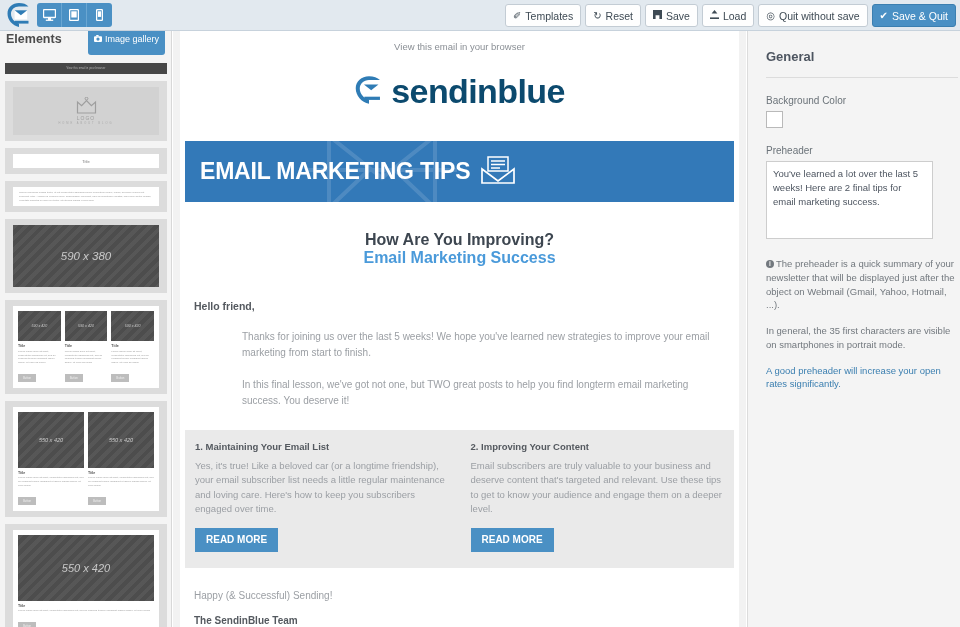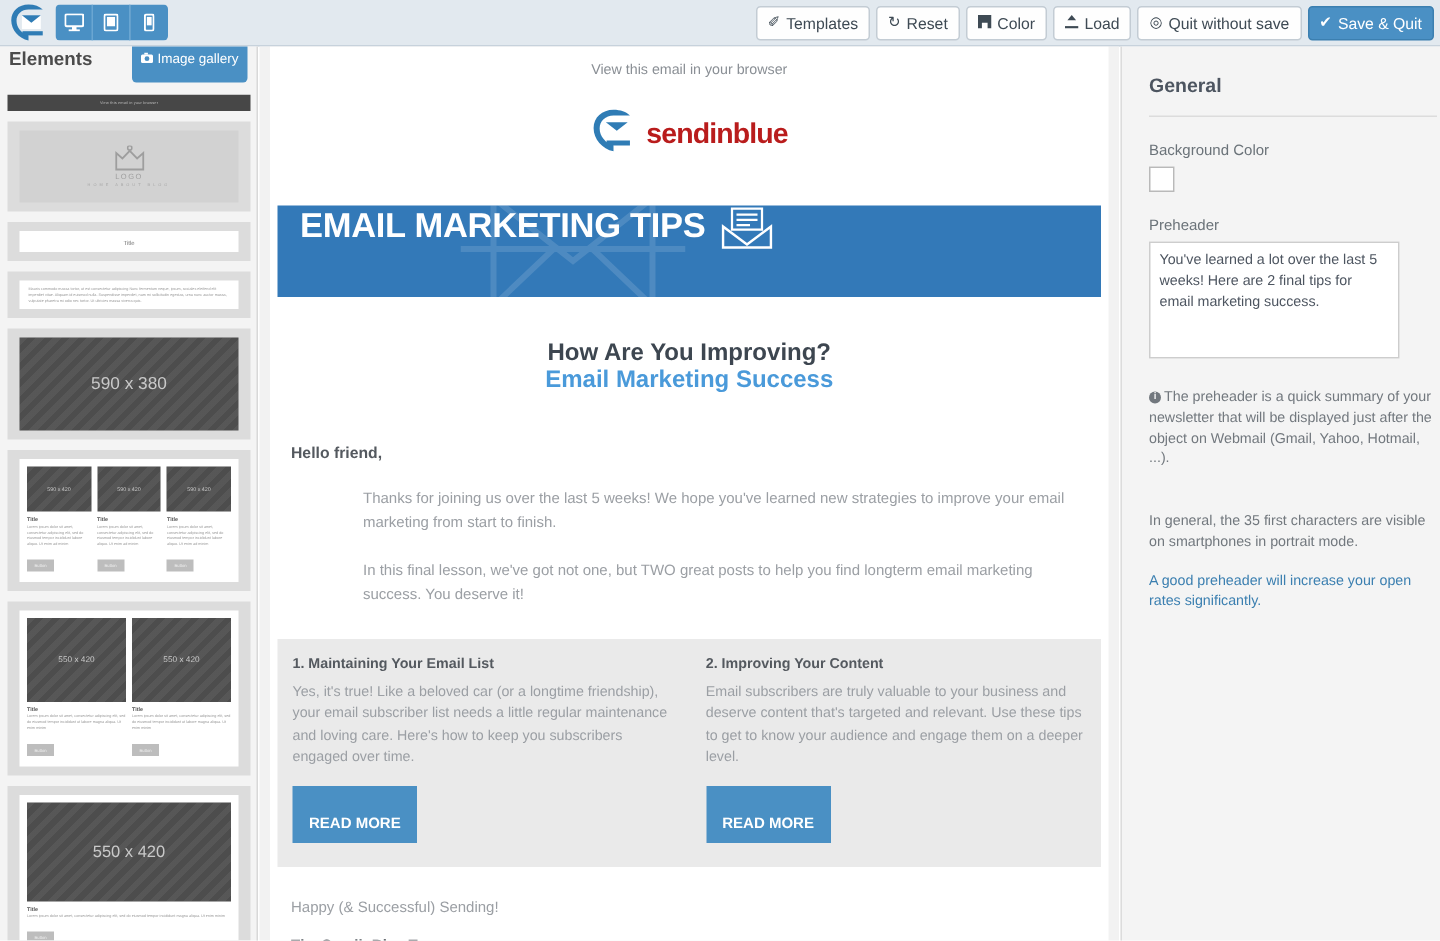--- a/index.html
+++ b/index.html
@@ -87,20 +87,21 @@
     display: flex; align-items: center; justify-content: center;
   }
   .thumb.bar-dark .tiny { font-size: 2.6px; color: #b9b9b9; letter-spacing: .1px; }
   .thumb-inner-white { background: #fff; }
   .ph {
     background: #4d4d4d;
     background-image: repeating-linear-gradient(135deg,
       rgba(255,255,255,.055) 0 4px, rgba(0,0,0,0) 4px 8px);
     display: flex; align-items: center; justify-content: center;
     color: #c9c9c9;
+    font-style: italic;
   }
   .ph-lg { height: 62px; font-size: 11.5px; }
   .ph-md { height: 56px; font-size: 5.5px; }
   .ph-sm { height: 30px; font-size: 3.6px; }
   .t-title { font-size: 3.6px; color: #555; font-weight: bold; margin: 3px 0 1.5px; }
   .t-lines { font-size: 2.5px; color: #9a9a9a; line-height: 1.5; }
   .t-btn {
     margin-top: 3px; display: inline-block;
     background: #bdbdbd; color: #efefef;
     font-size: 2.8px; padding: 2px 5px;
@@ -133,27 +134,27 @@
     padding: 0 0 18px 0;
   }
   #viewbrowser {
     text-align: center; font-size: 9.5px; color: #8a8f95;
     padding: 10px 0 0 0; cursor: pointer;
   }
   #logo-row {
     display: flex; align-items: center; justify-content: center;
     gap: 7px; padding: 20px 0 30px;
   }
-  #logo-word { font-size: 19px; font-weight: bold; color: #b91c1c; letter-spacing: -.6px; }
+  #logo-word { font-size: 34px; font-weight: bold; color: #0c4a6e; letter-spacing: -.6px; }
 
   #banner {
     margin: 0 5px; height: 61px;
     background: #3379b8;
     position: relative; overflow: hidden;
-    display: flex; 
+    display: flex; align-items: center;
   }
   #banner-watermark {
     position: absolute; left: 122px; top: -13px;
     opacity: .13;
   }
   #banner-title {
     position: relative; z-index: 2;
     margin-left: 15px;
     font-size: 23px; font-weight: bold; color: #fff;
     letter-spacing: -.2px;
@@ -174,21 +175,21 @@
     margin: 22px 5px 0 5px; background: #eaeaea;
     display: flex; padding: 11px 5px 16px 5px; gap: 12px; align-items: flex-end;
   }
   .col { flex: 1; padding: 0 5px; }
   .col-h { font-size: 9.5px; font-weight: bold; color: #54595f; }
   .col-p { font-size: 9.5px; color: #9b9fa4; line-height: 1.5; margin-top: 7px; }
   .readmore {
     display: inline-block; margin-top: 12px;
     background: #4a90c4; color: #fff;
     font-size: 10px; font-weight: bold;
-    padding: 20px 11px 7px;
+    padding: 6px 11px 7px;
     cursor: pointer;
   }
   #signoff { padding: 22px 14px 0; font-size: 10px; color: #9b9fa4; }
   #teamline { padding: 14px 14px 0; font-size: 10px; font-weight: bold; color: #54595f; }
 
   
   #rightpanel {
     position: absolute; left: 747px; top: 31px; width: 213px; height: 596px;
     background: #f4f4f4;
     border-left: 1px solid #dcdcdc;
@@ -206,21 +207,21 @@
   }
   #preheader-input {
     width: 167px; height: 78px;
     background: #fff; border: 1px solid #cdcdcd;
     font-family: "Liberation Sans", sans-serif;
     font-size: 9.5px; color: #4d5560; line-height: 1.45;
     padding: 5px 6px; resize: none;
   }
   .rp-help {
     font-size: 9.5px; color: #72787e; line-height: 1.45;
-    margin-top: 28px;
+    margin-top: 12px;
   }
   .rp-help.first { margin-top: 14px; }
   .rp-help.link { color: #3b7fb0; margin-top: 12px; }
   .info-ico {
     display: inline-block; width: 8px; height: 8px;
     border-radius: 50%; background: #72787e; color: #f4f4f4;
     font-size: 6.5px; line-height: 8px; text-align: center;
     font-weight: bold; vertical-align: 1px; margin-right: 2px;
   }
 </style>
@@ -268,21 +269,21 @@
     <div class="tb-btn">
       <span class="tb-ico">↻</span>
       <span>Reset</span>
     </div>
     <div class="tb-btn">
       <span class="tb-ico">
         <svg width="9" height="9" viewBox="0 0 9 9">
             <path d="M0 0h9v9H6.4V5.2H2.6V9H0z" fill="#3e4a54"></path>
           </svg>
       </span>
-      <span>Color</span>
+      <span>Save</span>
     </div>
     <div class="tb-btn">
       <span class="tb-ico">
         <svg width="9" height="9" viewBox="0 0 9 9">
             <path d="M4.5 0L7.4 3.5H1.6z" fill="#3e4a54"></path>
             <rect x="0" y="7.4" width="9" height="1.6" fill="#3e4a54"></rect>
           </svg>
       </span>
       <span>Load</span>
     </div>

